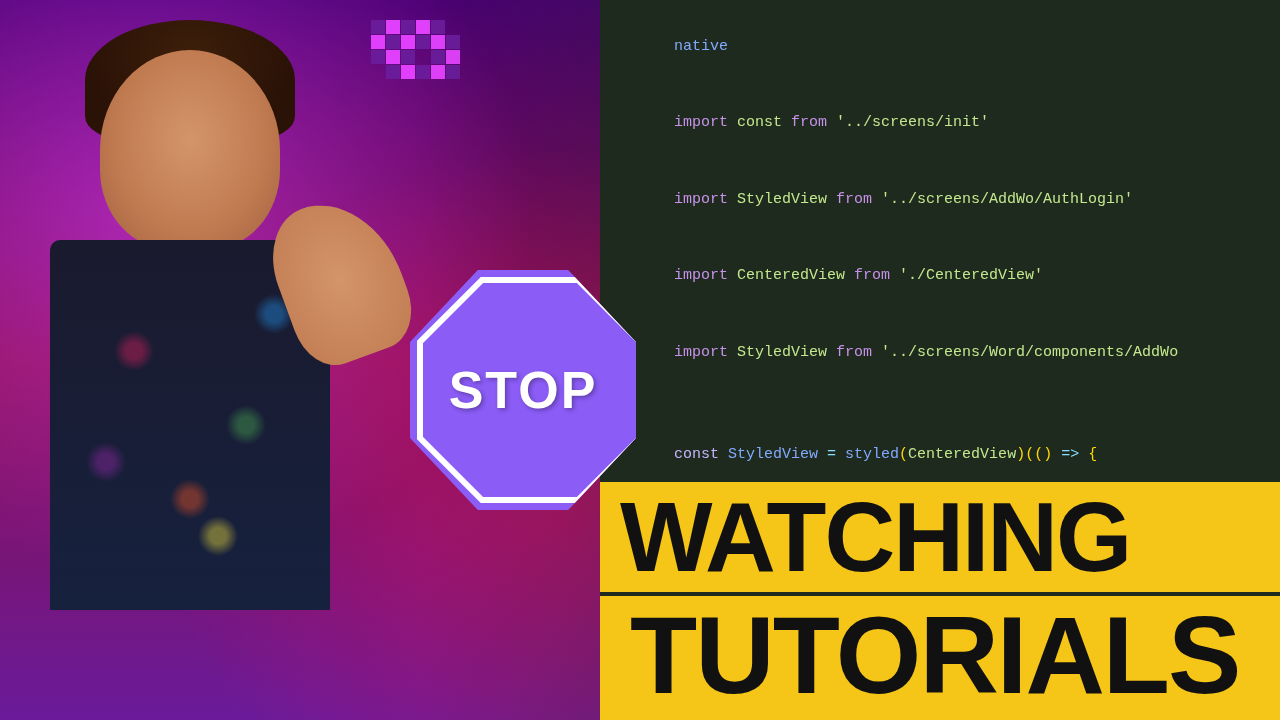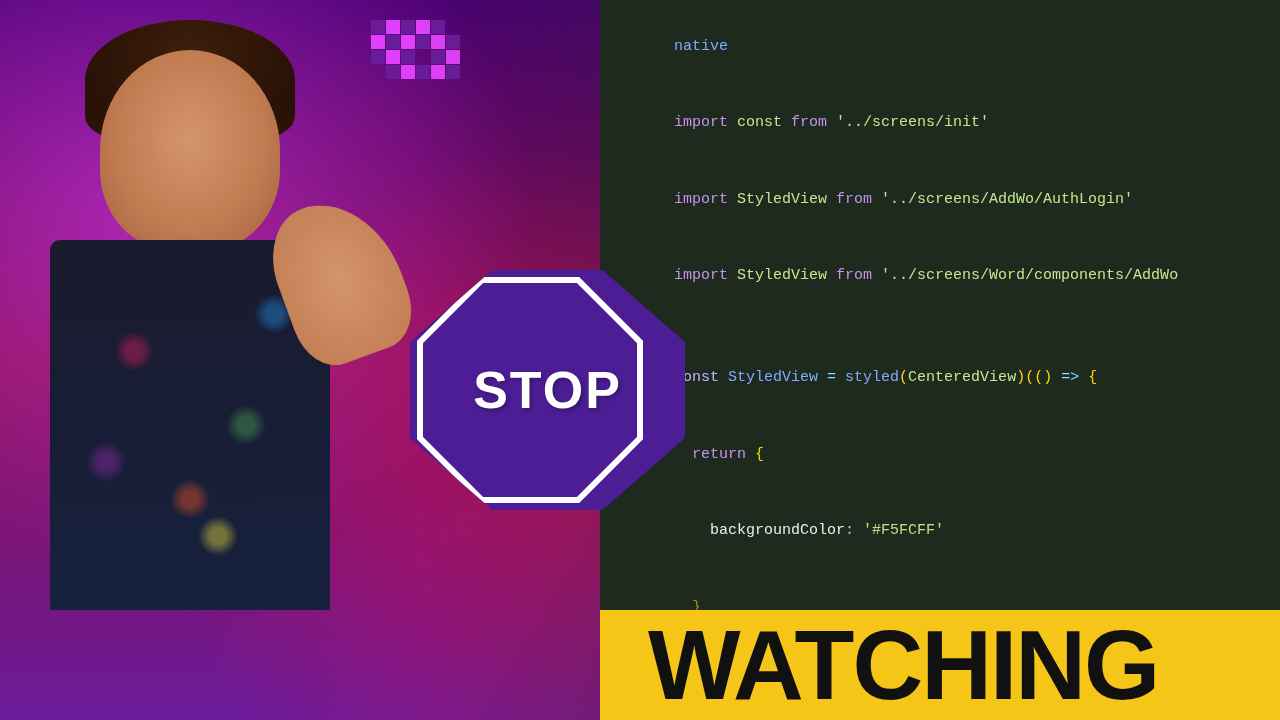--- a/index.html
+++ b/index.html
@@ -43,23 +43,23 @@
     }
 
     .stop-sign {
       position: relative;
       width: 240px;
       height: 240px;
       margin: auto;
     }
 
     .stop-octagon {
-      width: 275px;
+      width: 226px;
       height: 240px;
-      background: #4c1d95;
+      background: #8b5cf6;
       clip-path: polygon(30% 0%, 70% 0%, 100% 30%, 100% 70%, 70% 100%, 30% 100%, 0% 70%, 0% 30%);
       position: relative;
       display: flex;
       align-items: center;
       justify-content: center;
       box-shadow: 3px 4px 15px rgba(0,0,0,0.5);
     }
 
     .stop-text-svg {
       position: absolute;
@@ -119,21 +119,21 @@
       position: absolute;
       right: 0;
       bottom: 0;
       width: 680px;
       z-index: 20;
     }
 
     .watching-banner {
       background: #f5c518;
       display: block;
-      padding: 6px 24px 6px 48px;
+      padding: 6px 24px 6px 20px;
       margin-bottom: 0;
     }
 
     .watching-text {
       font-family: Arial Black, 'Arial Bold', Impact, sans-serif;
       font-size: 98px;
       font-weight: 900;
       color: #111111;
       letter-spacing: -2px;
       line-height: 1;
@@ -309,20 +309,23 @@
     </span>
 
     <span class="code-line">
       <span class="kw-import">import </span><span class="identifier-green">const </span><span class="kw-from">from </span><span class="string">'../screens/init'</span>
     </span>
 
     <span class="code-line">
       <span class="kw-import">import </span><span class="identifier-green">StyledView </span><span class="kw-from">from </span><span class="string">'../screens/AddWo/AuthLogin'</span>
     </span>
 
+    <span class="code-line">
+      <span class="kw-import">import </span><span class="identifier-green">CenteredView </span><span class="kw-from">from </span><span class="string">'./CenteredView'</span>
+    </span>
 
     <span class="code-line">
       <span class="kw-import">import </span><span class="identifier-green">StyledView </span><span class="kw-from">from </span><span class="string">'../screens/Word/components/AddWo</span>
     </span>
 
     <span class="code-line">&nbsp;</span>
 
     <span class="code-line">
       <span class="kw-const">const </span><span class="identifier">StyledView </span><span class="equals">= </span><span class="styled-fn">styled</span><span class="paren">(</span><span class="identifier-green">CenteredView</span><span class="paren">)(</span><span class="paren">()</span><span class="arrow"> =&gt; </span><span class="brace">{</span>
     </span>
@@ -338,16 +341,19 @@
     <span class="code-line">
       <span class="text-white">  </span><span class="brace">}</span>
     </span>
 
   </div>
 
   <div class="text-overlay-container">
     <div class="watching-banner">
       <span class="watching-text">WATCHING</span>
     </div>
+    <div class="tutorials-banner">
+      <span class="tutorials-text">TUTORIALS</span>
+    </div>
   </div>
 
   <div class="code-bottom-fade"></div>
 </div>
 
 </body></html>

